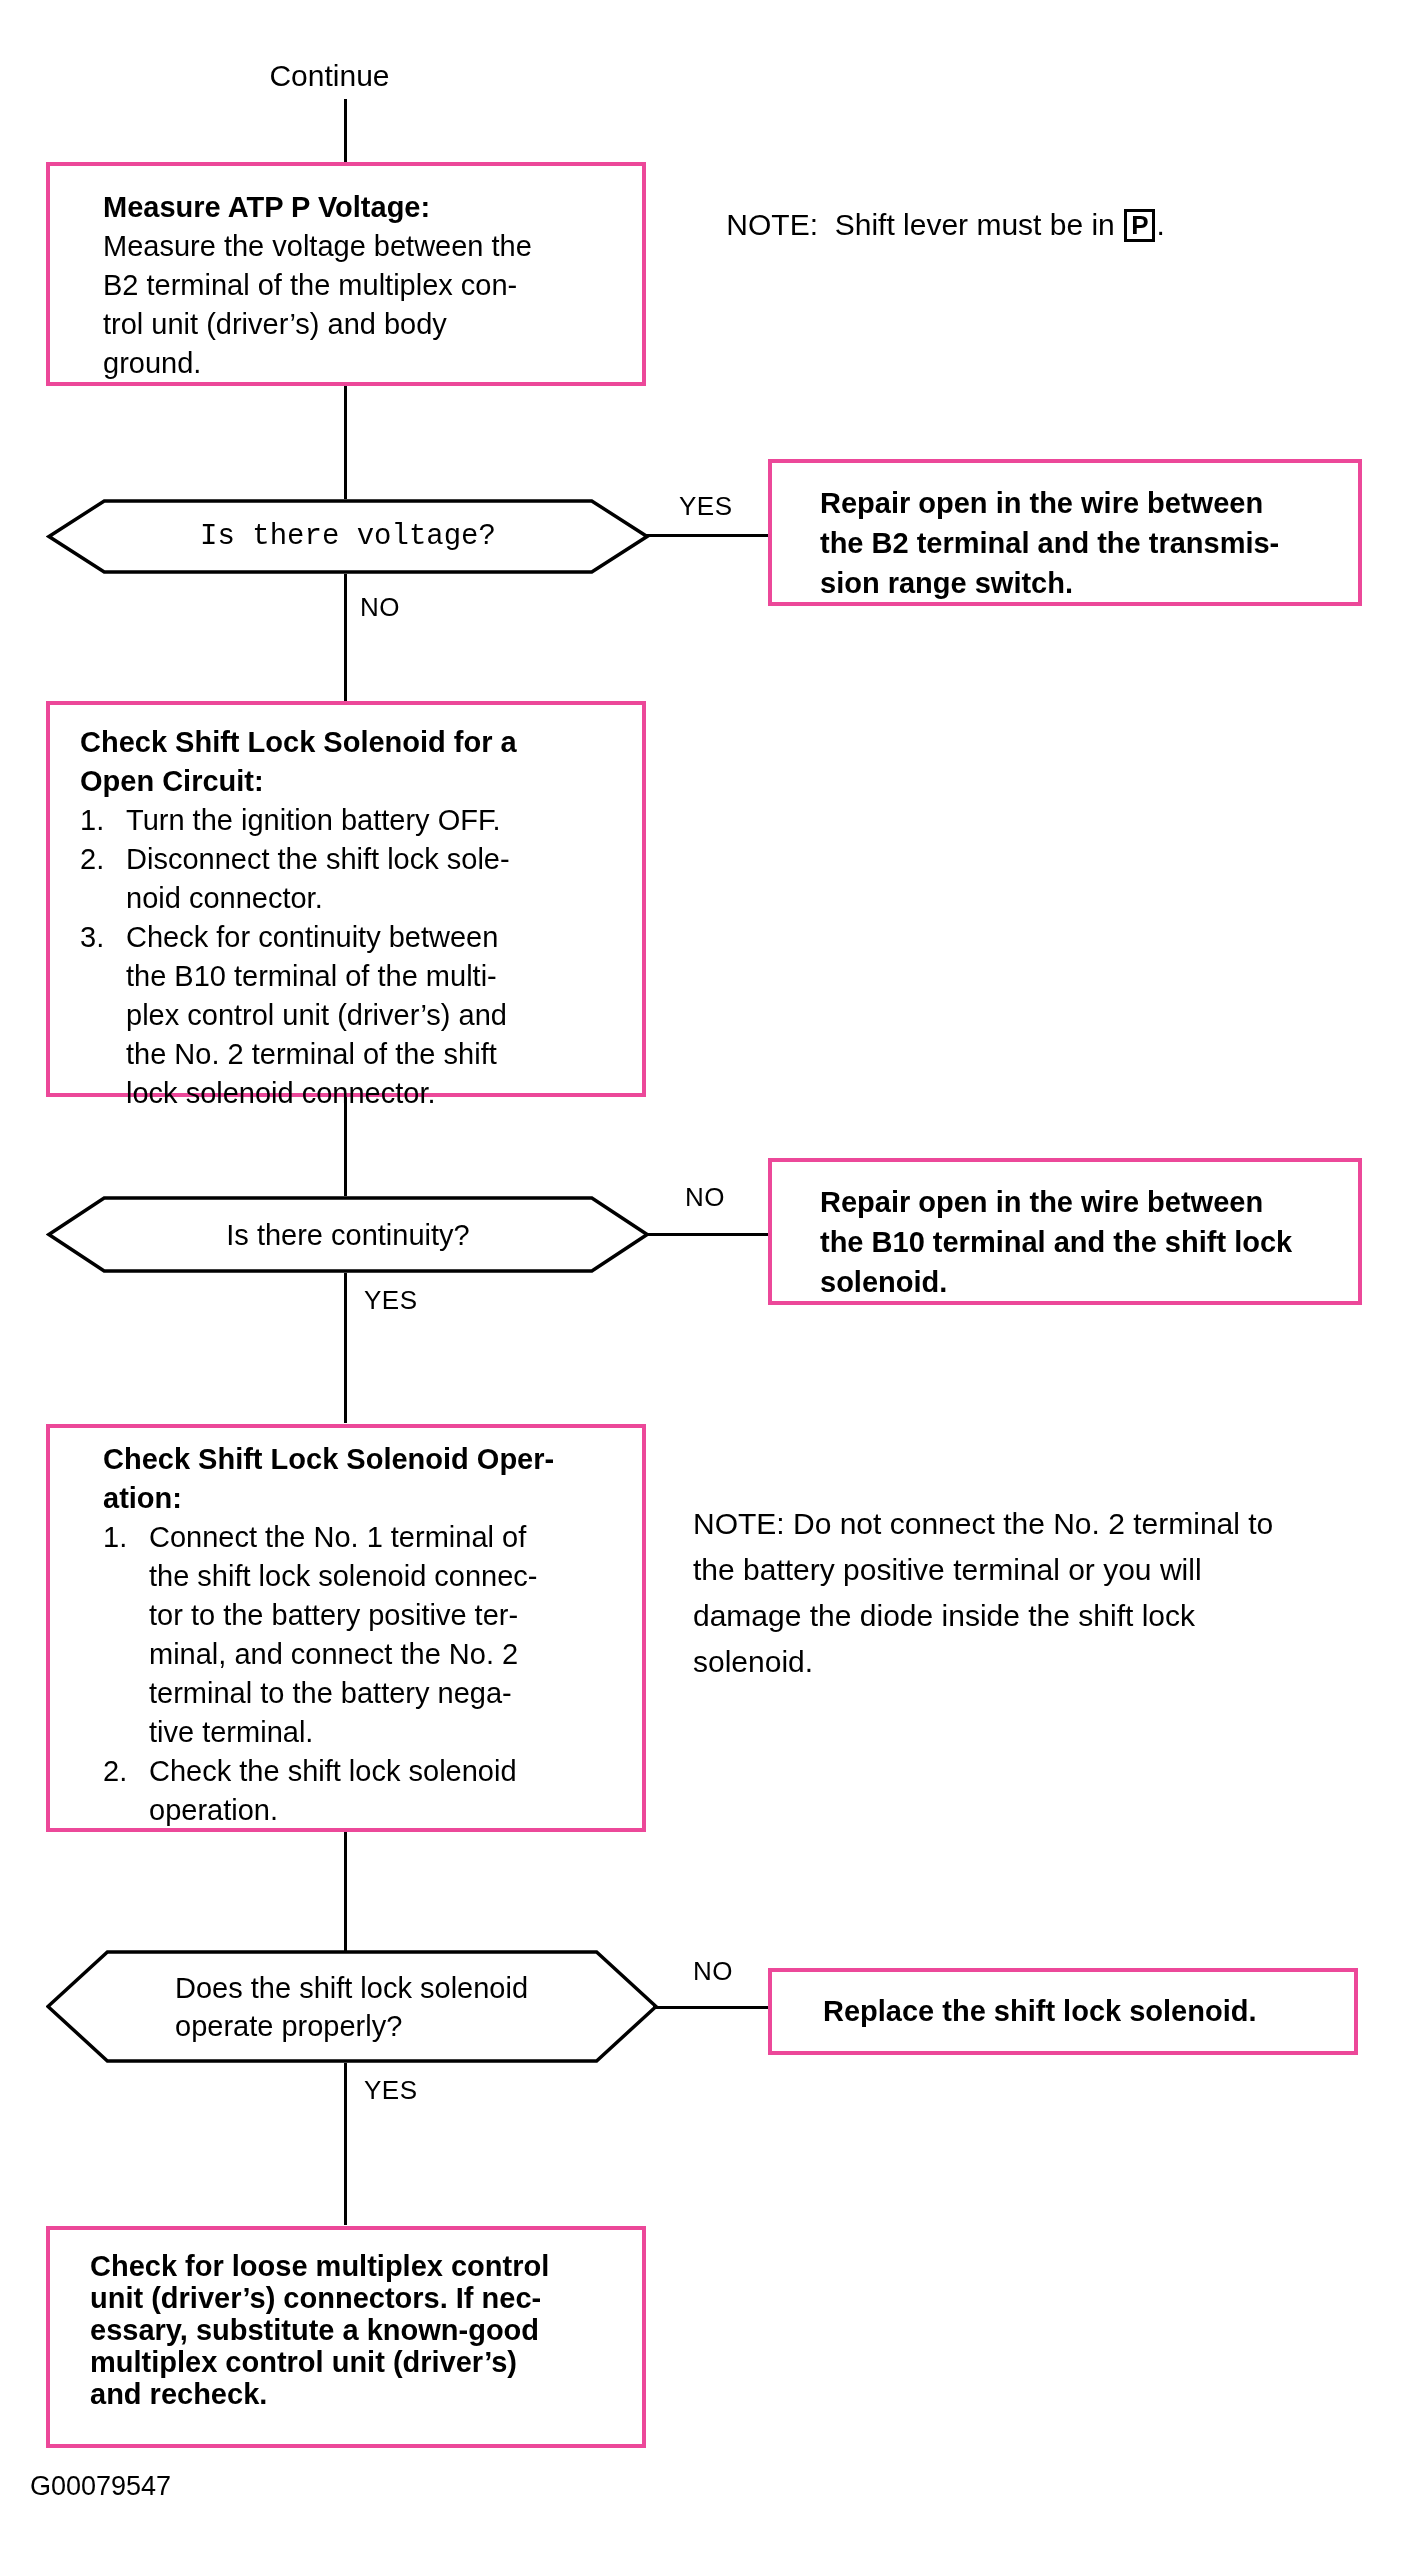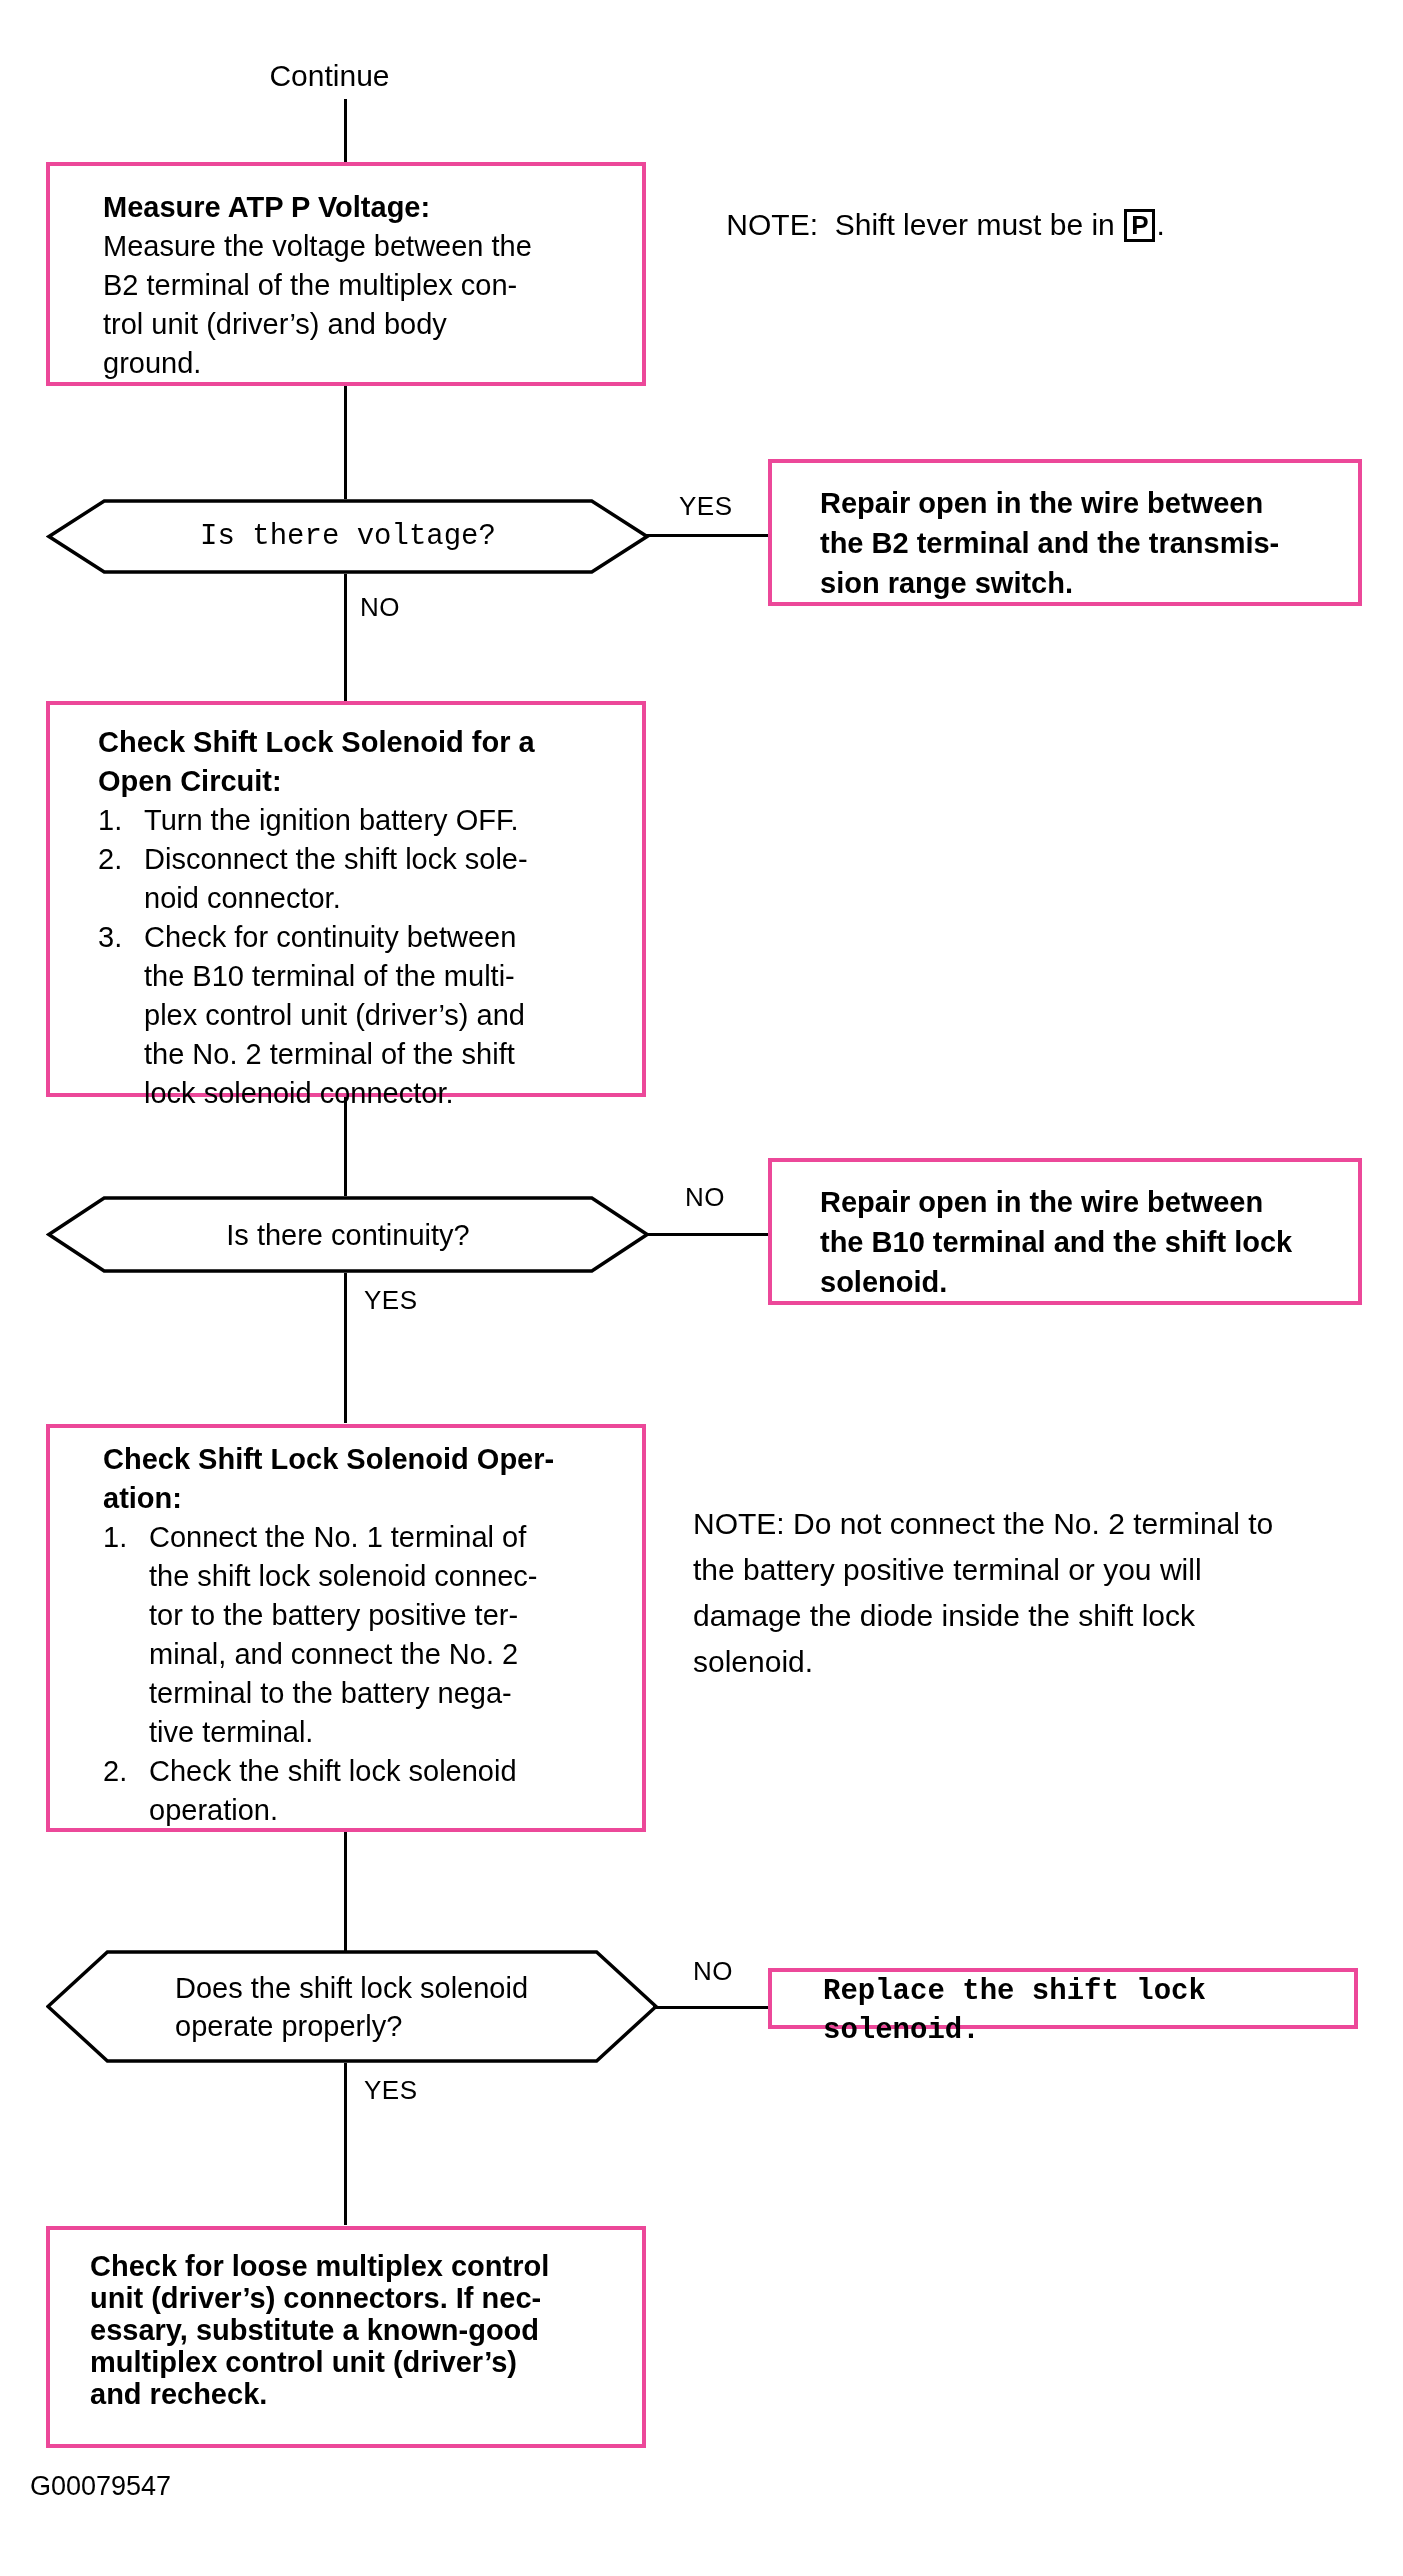--- a/index.html
+++ b/index.html
@@ -101,21 +101,21 @@
 
   <div class="box" style="left:768px; top:459px; width:594px; height:147px; padding:20px 22px 0 48px;">
     <div class="bold-body" style="line-height:40px;">Repair open in the wire between
 the B2 terminal and the transmis-
 sion range switch.</div>
   </div>
 
   <div class="lbl" style="left:360px; top:592px;">NO</div>
   <div class="vline" style="left:344px; top:574px; width:3px; height:127px;"></div>
 
-  <div class="box" style="left:46px; top:701px; width:600px; height:396px; padding:18px 20px 0 48px;">
+  <div class="box" style="left:46px; top:701px; width:600px; height:396px; padding:18px 20px 0 30px;">
     <div class="title">Check Shift Lock Solenoid for a
 Open Circuit:</div>
     <div class="list-item">
       <span class="num">1.</span>
       <span class="itxt">Turn the ignition battery OFF.</span>
     </div>
     <div class="list-item">
       <span class="num">2.</span>
       <span class="itxt">Disconnect the shift lock sole-
 noid connector.</span>
@@ -181,21 +181,21 @@
     <svg width="612" height="113" viewBox="0 0 618 114">
       <polygon points="2,57 62,2 556,2 616,57 556,112 62,112" fill="#ffffff" stroke="#000000" stroke-width="3.5"></polygon>
     </svg>
     <div class="hex-label" style="text-align:left; padding-left:129px; justify-content:flex-start;">Does the shift lock solenoid
 operate properly?</div>
   </div>
 
   <div class="hline" style="left:653px; top:2006px; width:115px; height:3px;"></div>
   <div class="lbl" style="left:693px; top:1956px;">NO</div>
 
-  <div class="box" style="left:768px; top:1968px; width:590px; height:61px; display:flex; padding:0 0 0 51px;font-family:Liberation Mono, monospace;">
+  <div class="box" style="left:768px; top:1968px; width:590px; height:87px; display:flex; align-items:center; padding:0 0 0 51px;">
     <div class="bold-body">Replace the shift lock solenoid.</div>
   </div>
 
   <div class="lbl" style="left:364px; top:2075px;">YES</div>
   <div class="vline" style="left:344px; top:2063px; width:3px; height:162px;"></div>
 
   <div class="box" style="left:46px; top:2226px; width:600px; height:222px; padding:20px 20px 0 40px;">
     <div class="bold-body" style="line-height:32px;">Check for loose multiplex control
 unit (driver’s) connectors. If nec-
 essary, substitute a known-good

